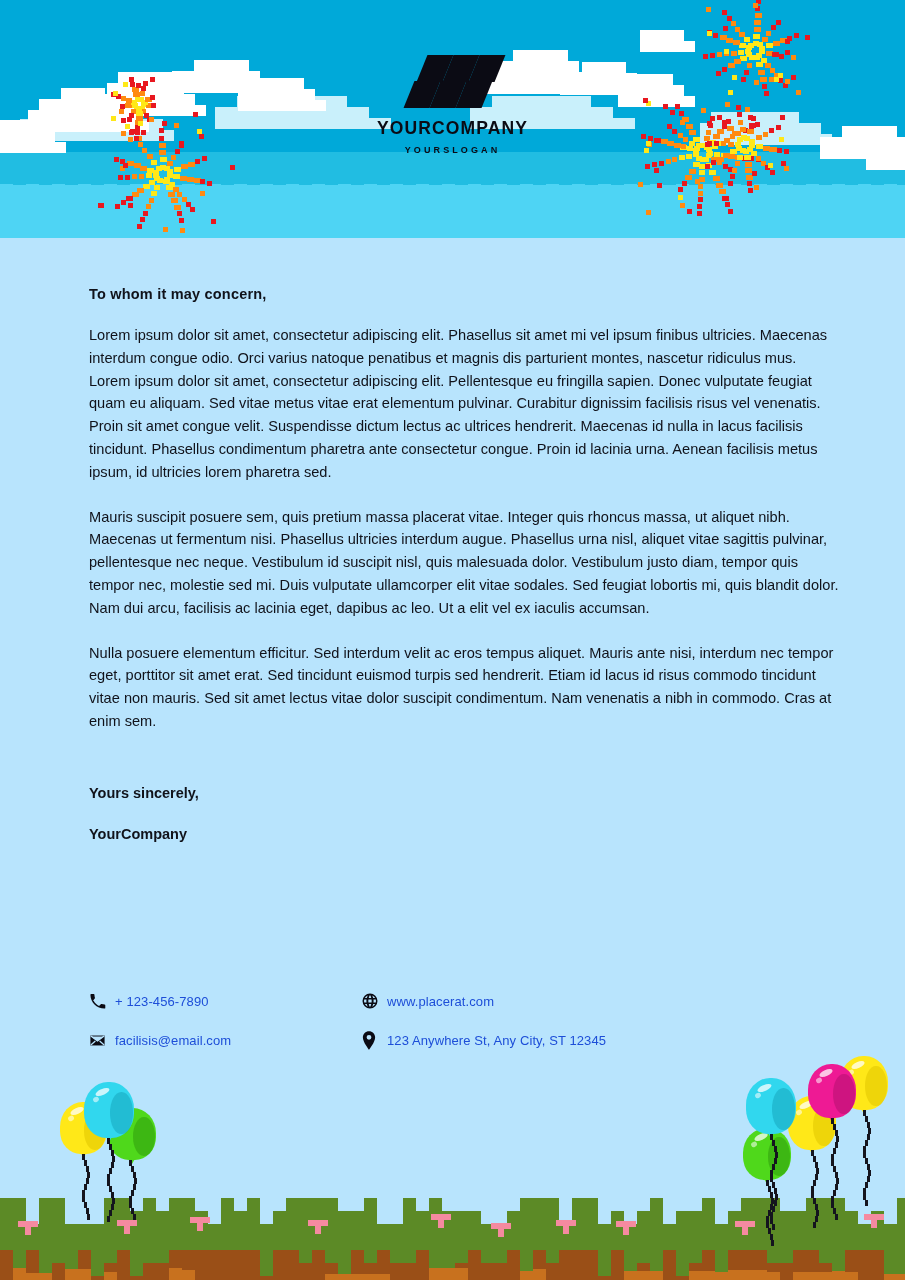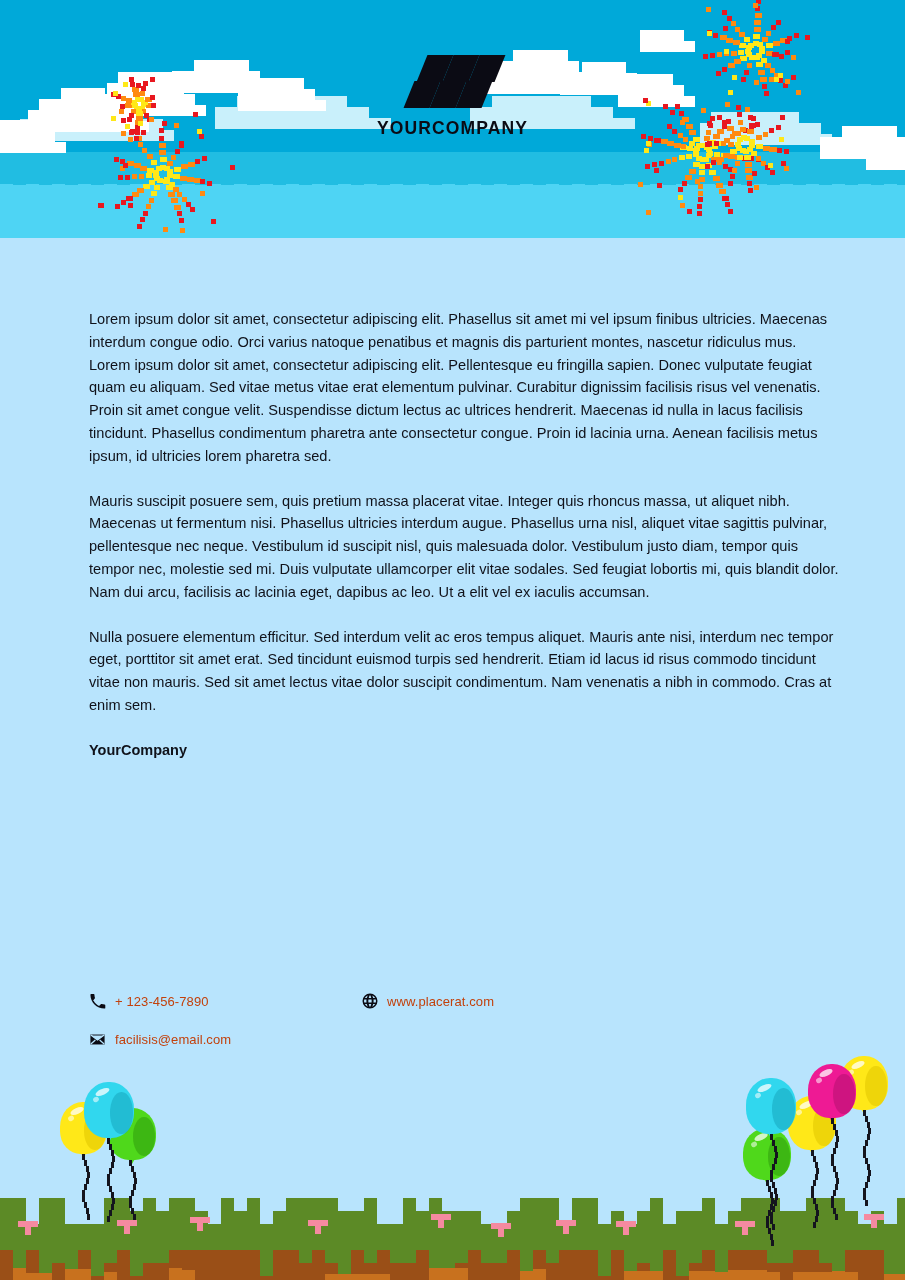--- a/index.html
+++ b/index.html
@@ -42,21 +42,21 @@
   .para { font-size:14.6px; line-height:22.8px; color:#10121a; margin-top:22px; text-align:left; letter-spacing:0px; }
   .sign-a { font-size:14.5px; font-weight:bold; color:#10121a; margin-top:52px; }
   .sign-b { font-size:14.5px; font-weight:bold; color:#10121a; margin-top:25px; }
 
   
   .contacts { position:absolute; left:89px; top:992px; width:700px; }
   .crow { display:flex; align-items:center; margin-bottom:21px; }
   .cell { display:flex; align-items:center; }
   .cell.c1 { width:272px; }
   .ico { width:26px; display:flex; align-items:center; justify-content:flex-start; color:#0b0b14; }
-  .ctxt { font-size:13px; color:#c2410c; letter-spacing:.1px;text-align:right; }
+  .ctxt { font-size:13px; color:#1d4ed8; letter-spacing:.1px;text-align:right; }
 
   
   .footer { position:absolute; left:0; bottom:0; width:905px; height:230px; overflow:hidden; }
   .bl { position:absolute; }
   .bl .bdy { position:absolute; border-radius:48% 48% 44% 44%; }
   .bl .gloss { position:absolute; background:#ffffff; opacity:.75; border-radius:50%; }
   .bl .knot { position:absolute; width:7px; height:6px; }
   .str { position:absolute; }
   .str i { position:absolute; display:block; width:3px; height:6px; background:#14141e; }
 
@@ -645,27 +645,30 @@
     <div class="logo-wrap">
       <div class="mark" id="logoMark">
           <u style="left: 4px; top: 26px;"></u>
           <u style="left: 30px; top: 26px;"></u>
           <u style="left: 56px; top: 26px;"></u>
           <u style="left: 17px; top: 0px;"></u>
           <u style="left: 43px; top: 0px;"></u>
           <u style="left: 69px; top: 0px;"></u>
         </div>
       <div class="coname">YOURCOMPANY</div>
+      <div class="coslog">YOURSLOGAN</div>
     </div>
   </div>
 
   <div class="letter">
+    <div class="salutation">To whom it may concern,</div>
     <div class="para">Lorem ipsum dolor sit amet, consectetur adipiscing elit. Phasellus sit amet mi vel ipsum finibus ultricies. Maecenas interdum congue odio. Orci varius natoque penatibus et magnis dis parturient montes, nascetur ridiculus mus. Lorem ipsum dolor sit amet, consectetur adipiscing elit. Pellentesque eu fringilla sapien. Donec vulputate feugiat quam eu aliquam. Sed vitae metus vitae erat elementum pulvinar. Curabitur dignissim facilisis risus vel venenatis. Proin sit amet congue velit. Suspendisse dictum lectus ac ultrices hendrerit. Maecenas id nulla in lacus facilisis tincidunt. Phasellus condimentum pharetra ante consectetur congue. Proin id lacinia urna. Aenean facilisis metus ipsum, id ultricies lorem pharetra sed.</div>
     <div class="para">Mauris suscipit posuere sem, quis pretium massa placerat vitae. Integer quis rhoncus massa, ut aliquet nibh. Maecenas ut fermentum nisi. Phasellus ultricies interdum augue. Phasellus urna nisl, aliquet vitae sagittis pulvinar, pellentesque nec neque. Vestibulum id suscipit nisl, quis malesuada dolor. Vestibulum justo diam, tempor quis tempor nec, molestie sed mi. Duis vulputate ullamcorper elit vitae sodales. Sed feugiat lobortis mi, quis blandit dolor. Nam dui arcu, facilisis ac lacinia eget, dapibus ac leo. Ut a elit vel ex iaculis accumsan.</div>
     <div class="para">Nulla posuere elementum efficitur. Sed interdum velit ac eros tempus aliquet. Mauris ante nisi, interdum nec tempor eget, porttitor sit amet erat. Sed tincidunt euismod turpis sed hendrerit. Etiam id lacus id risus commodo tincidunt vitae non mauris. Sed sit amet lectus vitae dolor suscipit condimentum. Nam venenatis a nibh in commodo. Cras at enim sem.</div>
+    <div class="sign-a">Yours sincerely,</div>
     <div class="sign-b">YourCompany</div>
   </div>
 
   <div class="contacts">
     <div class="crow">
       <div class="cell c1">
         <span class="ico">
           <svg width="17" height="17" viewBox="0 0 24 24">
               <path fill="#0b0b14" d="M6.6 10.8c1.7 3.3 4.3 5.9 7.6 7.6l2.5-2.5c.3-.3.8-.4 1.2-.3 1.3.4 2.7.7 4.1.7.6 0 1 .4 1 1V21c0 .6-.4 1-1 1C10.8 22 2 13.2 2 2.5c0-.6.4-1 1-1h3.7c.6 0 1 .4 1 1 0 1.4.2 2.8.7 4.1.1.4 0 .9-.3 1.2l-2.5 3z"></path>
             </svg>
@@ -684,20 +687,28 @@
     <div class="crow">
       <div class="cell c1">
         <span class="ico">
           <svg width="17" height="17" viewBox="0 0 24 24">
               <path fill="#0b0b14" d="M2 5h20v14H2z"></path>
               <path fill="#b8e4fd" d="M3.2 6.2 12 13l8.8-6.8"></path>
               <path fill="none" stroke="#b8e4fd" stroke-width="1.8" d="M2.6 5.6 12 12.8l9.4-7.2M2.6 18.4 9 12.6M21.4 18.4 15 12.6"></path>
             </svg>
         </span>
         <span class="ctxt">facilisis@email.com</span>
+      </div>
+      <div class="cell">
+        <span class="ico">
+          <svg width="16" height="19" viewBox="0 0 24 28">
+              <path fill="#0b0b14" d="M12 0C6.9 0 2.8 4.1 2.8 9.2 2.8 16.6 12 28 12 28s9.2-11.4 9.2-18.8C21.2 4.1 17.1 0 12 0zm0 12.8a3.6 3.6 0 1 1 0-7.2 3.6 3.6 0 0 1 0 7.2z"></path>
+            </svg>
+        </span>
+        <span class="ctxt">123 Anywhere St, Any City, ST 12345</span>
       </div>
     </div>
   </div>
 
   <div class="footer">
     <div id="balloonsLeft" style="position: absolute; left: 0px; top: 0px; width: 300px; height: 230px;">
         <div class="bl" style="left: 108px; top: 58px; width: 48px; height: 52px; z-index: 1;">
           <div class="bdy" style="left: 0px; top: 0px; width: 48px; height: 52px; background: rgb(79, 216, 27);"></div>
           <div style="position: absolute; left: 24.96px; top: 9.36px; width: 21.6px; height: 38.48px; background: rgb(47, 156, 13); border-radius: 50%; opacity: 0.55;"></div>
           <div class="gloss" style="left: 10.56px; top: 6.24px; width: 14.4px; height: 5.72px; transform: rotate(-24deg);"></div>

